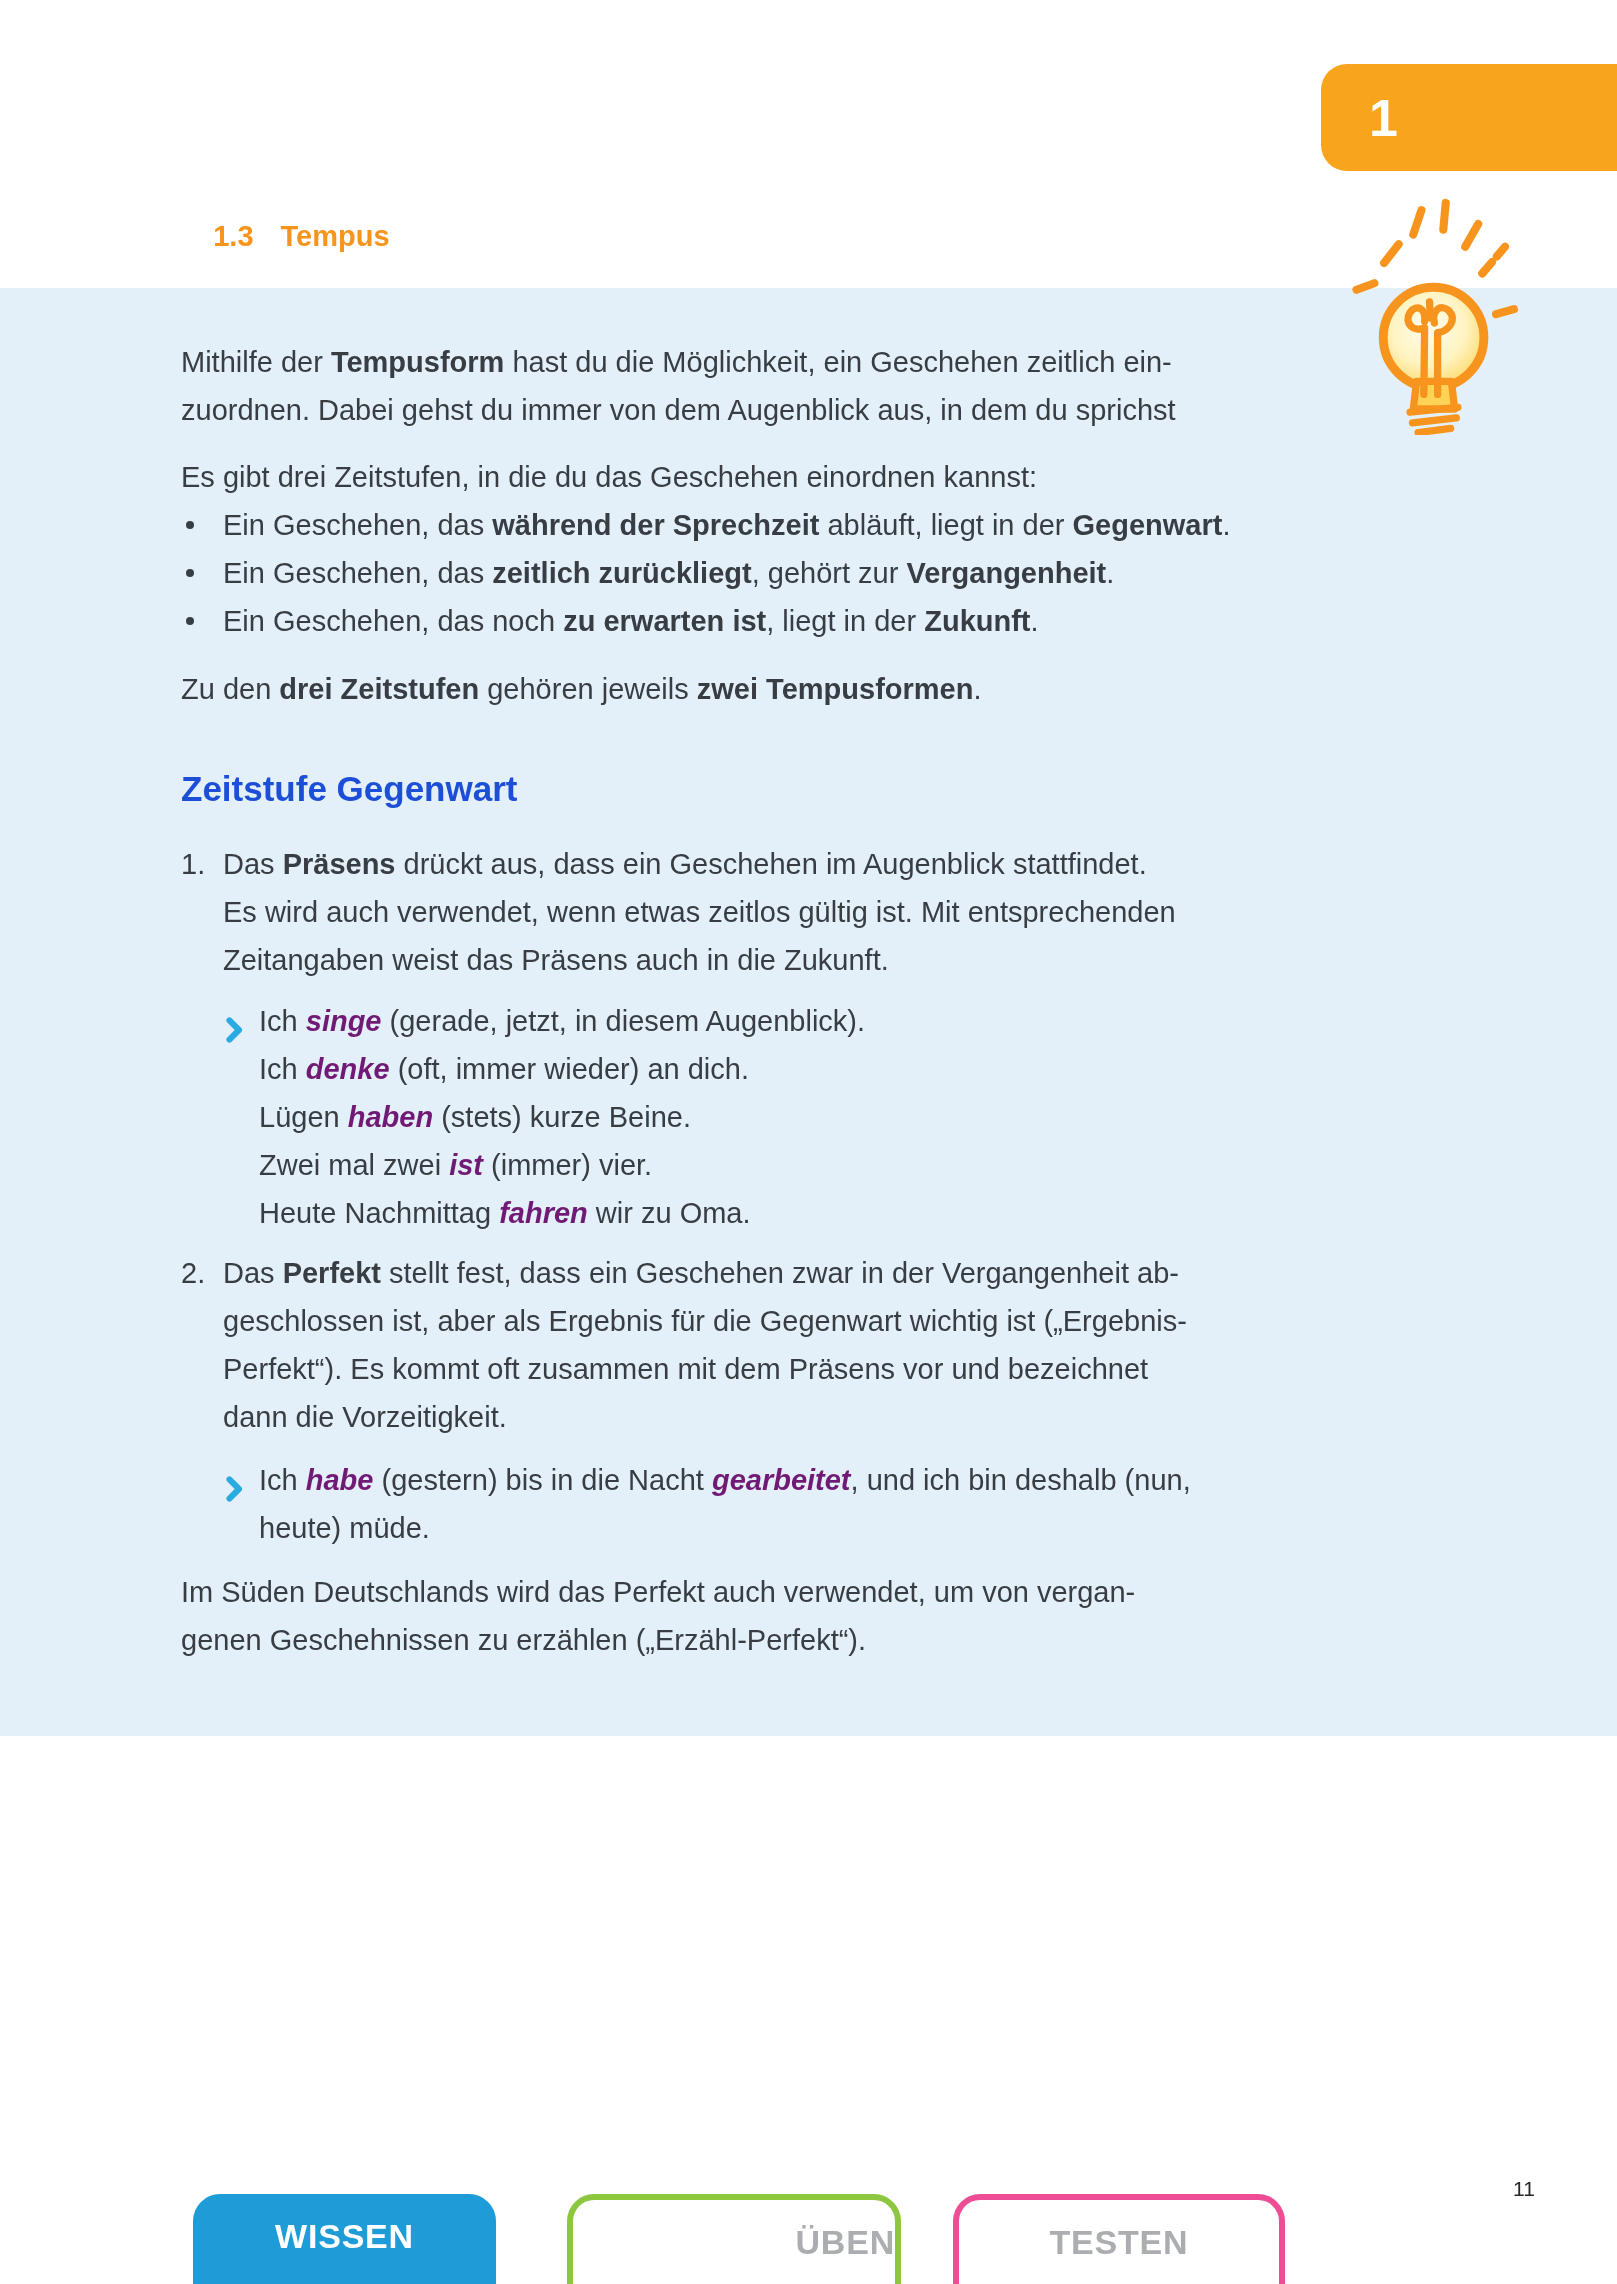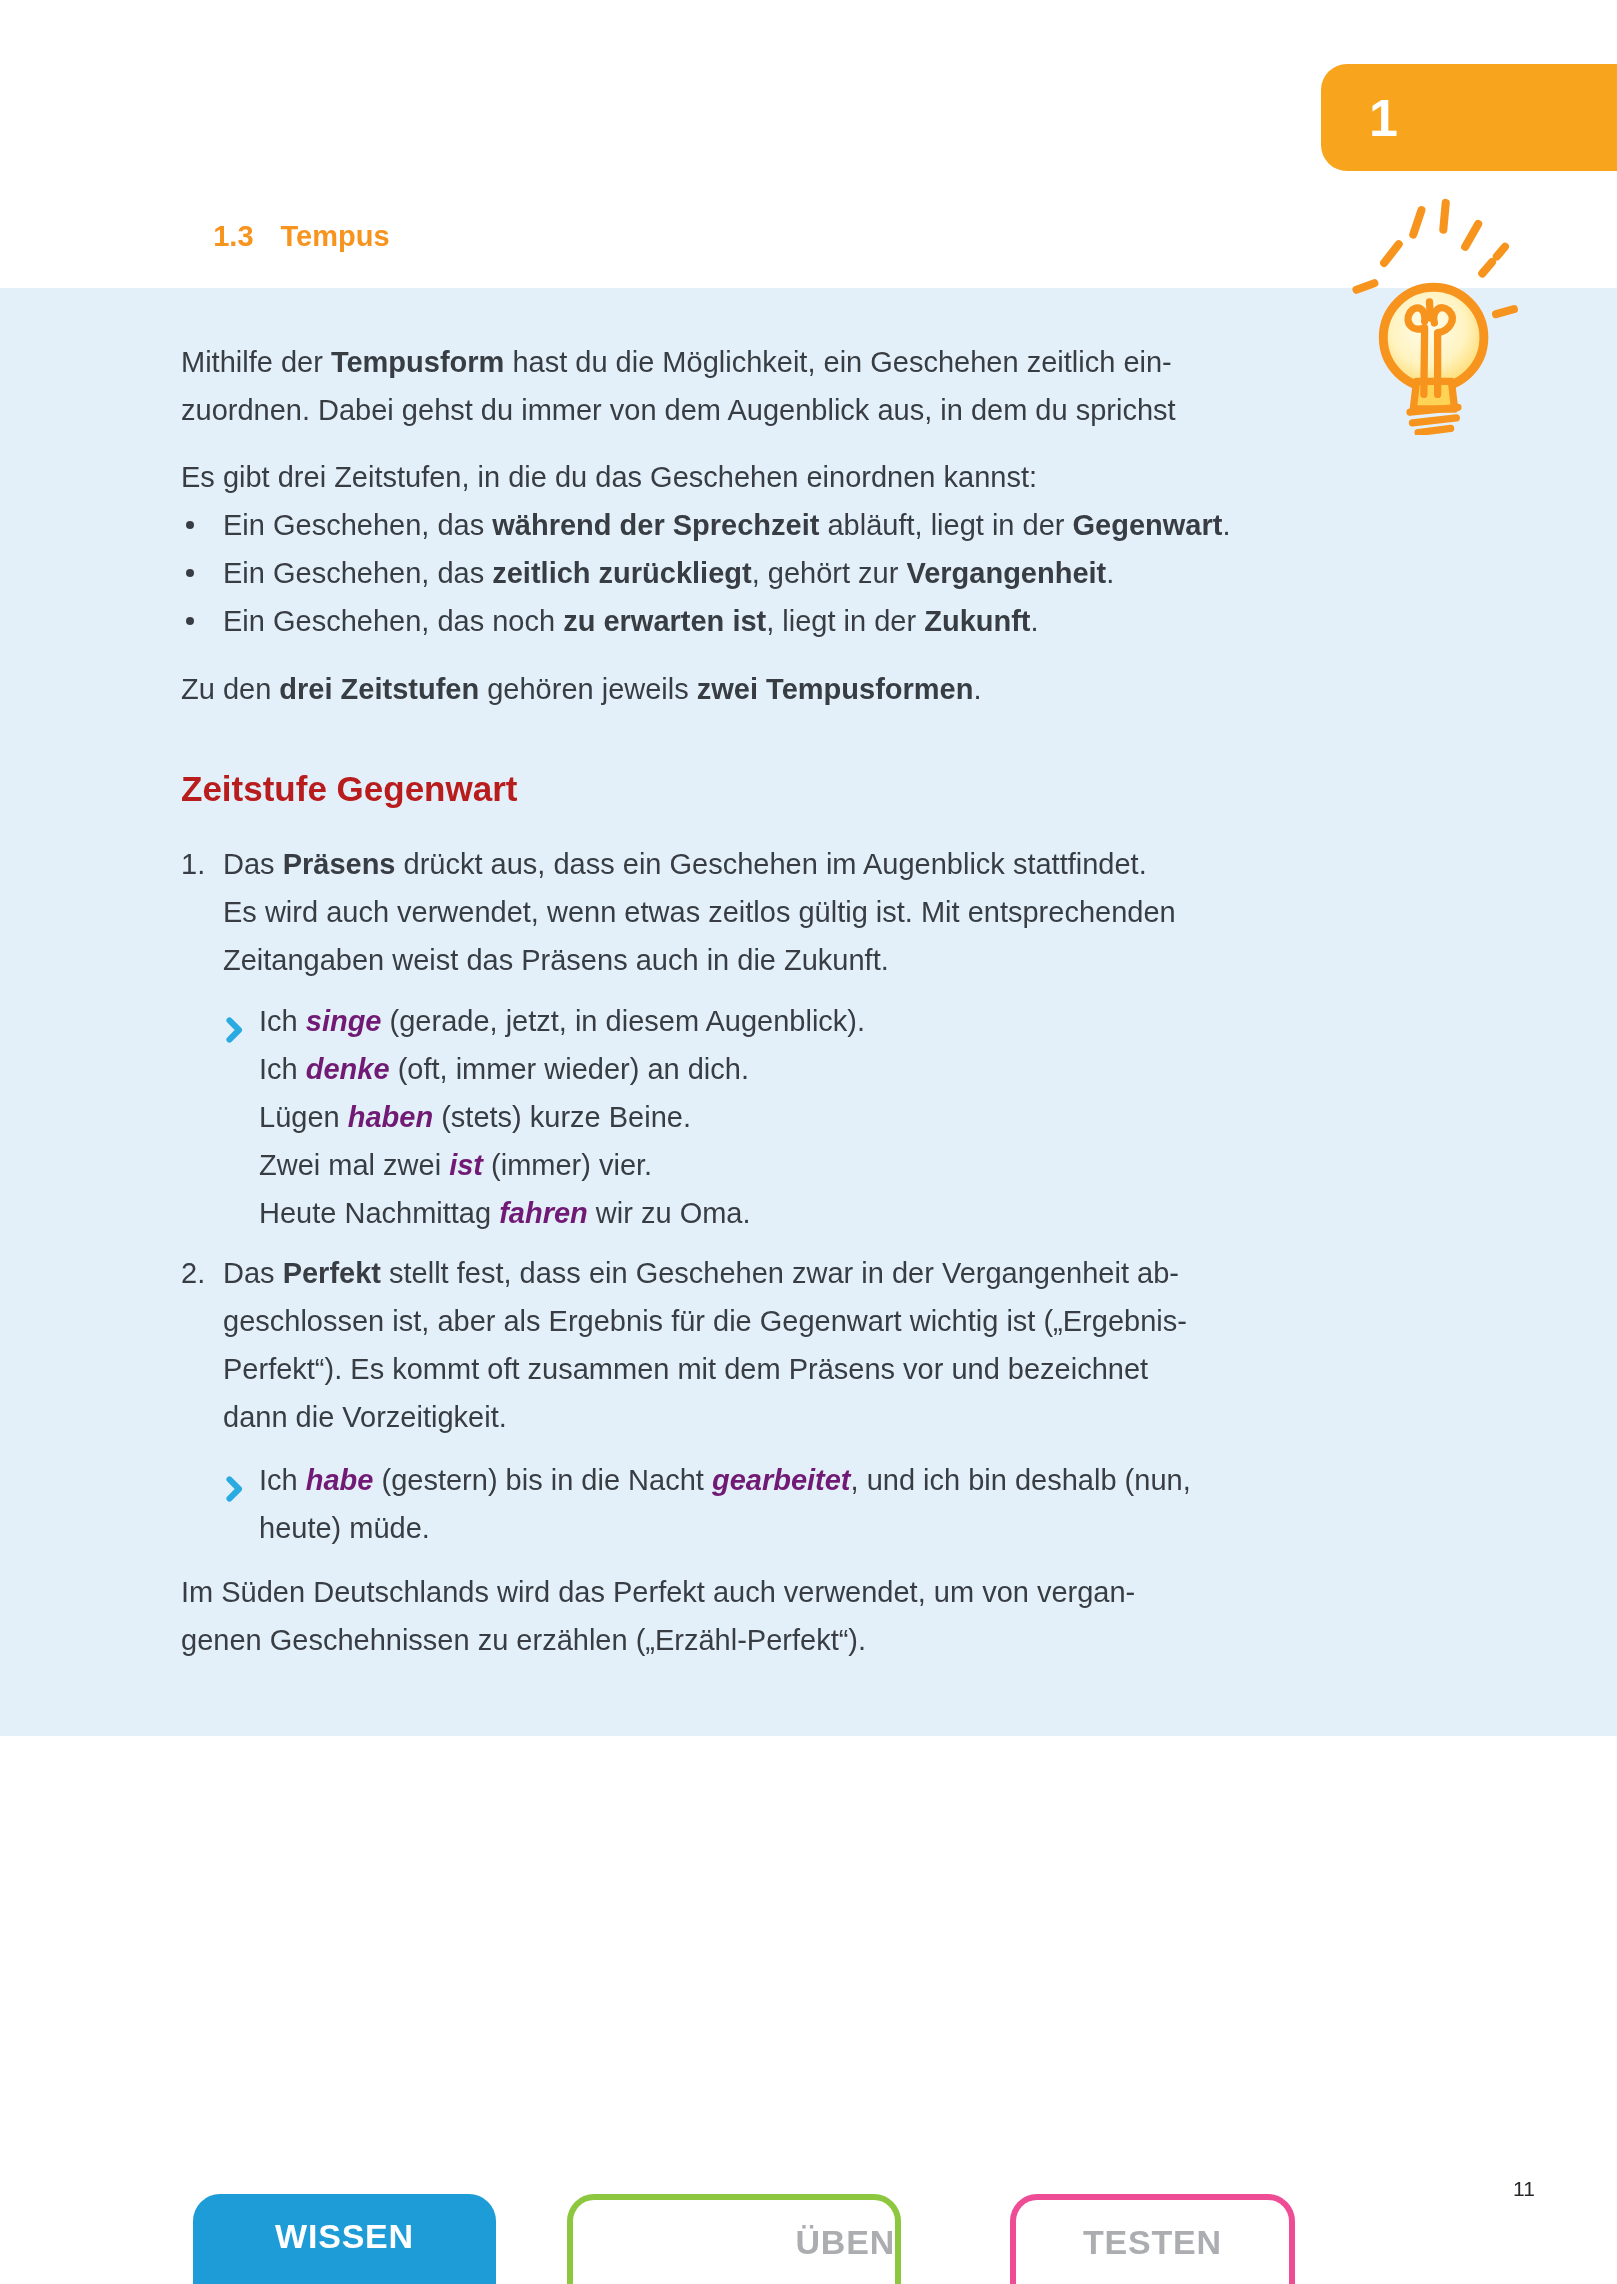--- a/index.html
+++ b/index.html
@@ -54,21 +54,21 @@
   .bullet-row { position: relative; padding-left: 42px; }
   .bullet-dot {
     position: absolute; left: 4.8px; top: 20px;
     width: 8px; height: 8px; border-radius: 50%;
     background: #383D43;
   }
   .summary { margin-top: 20px; }
 
   .subheading {
     margin-top: 56px;
-    color: #b91c1c; font-weight: bold; font-size: 35px; line-height: 40px;
+    color: #1d4ed8; font-weight: bold; font-size: 35px; line-height: 40px;
     white-space: pre;
   }
 
   .olitem { position: relative; padding-left: 42px; }
   .olitem .num { position: absolute; left: 0; top: 0; }
   .olitem-1 { margin-top: 31px; }
   .olitem-2 { margin-top: 12px; }
 
   .example { position: relative; padding-left: 78px; }
   .example .chev { position: absolute; left: 44px; top: 12px; }
@@ -81,21 +81,21 @@
   .tab {
     position: absolute; top: 2194px; height: 90px;
     border-radius: 27px 27px 0 0;
     display: flex; justify-content: center; align-items: flex-start;
     padding-top: 22.6px; box-sizing: border-box;
     font-weight: bold; font-size: 34px; letter-spacing: 0.8px;
     cursor: pointer;
   }
   .tab-wissen { left: 193px; width: 303px; background: #1E9CD7; color: #ffffff; }
   .tab-ueben  { left: 567px; width: 334px; background: #ffffff; border: 6.4px solid #8DC63F; border-bottom: none; color: #ABADB0; justify-content: flex-end; }
-  .tab-testen { left: 1010px; width: 285px; background: #ffffff; border: 6.4px solid #EE4D96; border-bottom: none; color: #ABADB0; }
+  .tab-testen { left: 953px; width: 332px; background: #ffffff; border: 6.4px solid #EE4D96; border-bottom: none; color: #ABADB0; }
 
   .page-number {
     position: absolute; left: 1496px; top: 2177px; width: 56px;
     text-align: center; font-size: 21px; color: #26282B;
   }
 </style>
 </head>
 <body>
 
 <div class="page">

